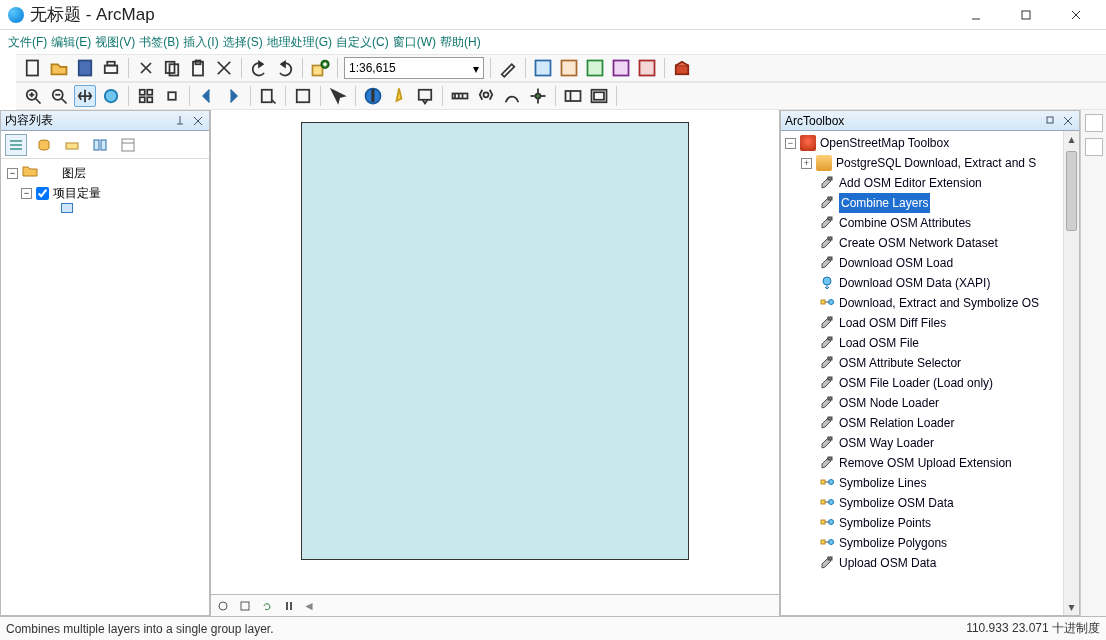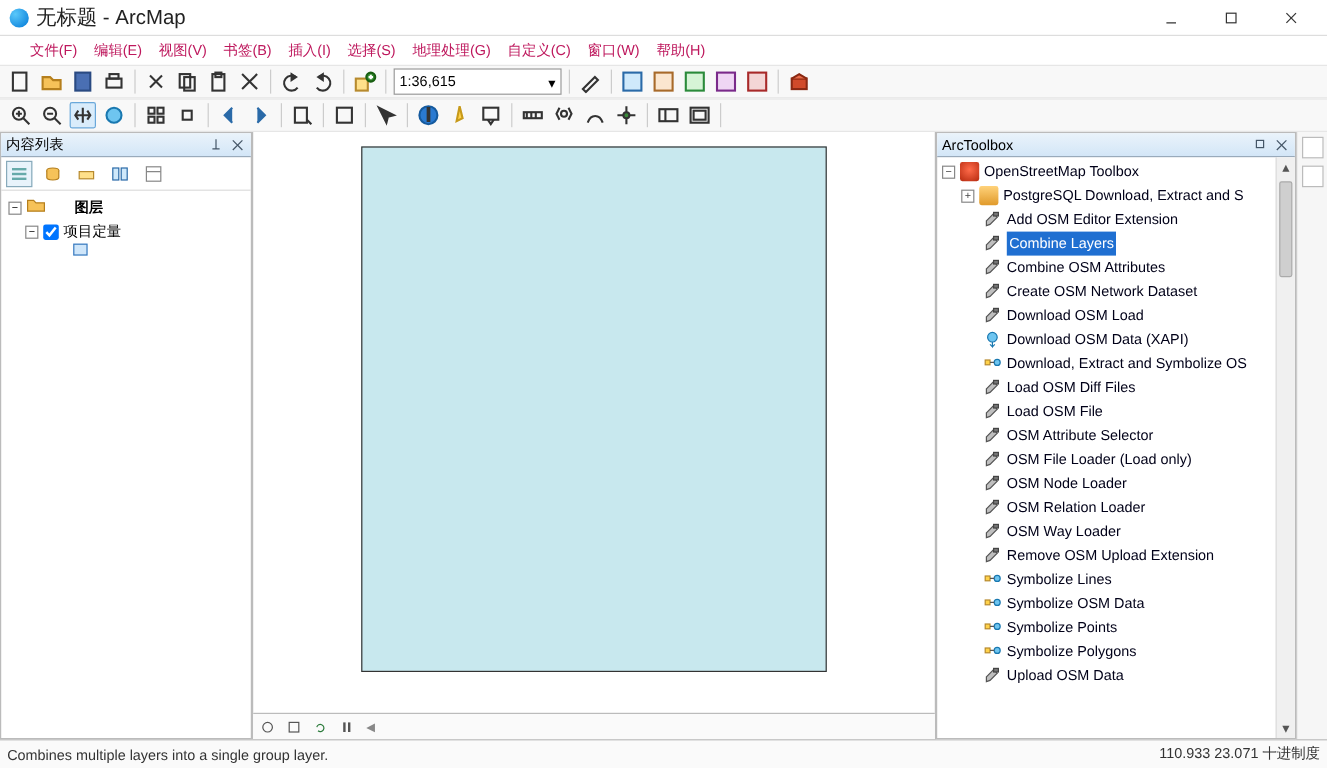--- a/index.html
+++ b/index.html
@@ -7,25 +7,25 @@
 
 
 .titlebar { height: 30px; display: flex; align-items: center; background: #fff; border-bottom: 1px solid #ddd; padding: 0 4px; }
 .titlebar .app-icon { width: 16px; height: 16px; background: radial-gradient(circle at 30% 30%, #5ac8fa, #0078d7); border-radius: 50%; margin-right: 6px; margin-left: 4px; }
 .titlebar .title { flex: 1; color: #222; font-size: 17px; }
 .win-controls { display: flex; gap: 10px; padding-right: 6px; }
 .win-btn { width: 40px; height: 28px; display: flex; align-items: center; justify-content: center; color: #333; }
 .win-btn svg { width: 12px; height: 12px; }
 
 
-.menubar { height: 24px; display: flex; align-items: center; padding: 0 25px; gap: 14px; background: #fff; color: #be185d; }
+.menubar { height: 24px; display: flex; align-items: center; padding: 0 8px; gap: 4px; background: #fff; color: #0f766e; }
 .menubar span { cursor: default; }
 
 
-.toolbar-row { height: 28px; display: flex; align-items: center; padding: 2px 6px; gap: 4px; background: #f8f8f8; border-top: 1px solid #e6e6e6; border-bottom: 1px solid #e6e6e6; }
+.toolbar-row { height: 28px; display: flex; align-items: center; padding: 2px 6px; gap: 4px; background: #f8f8f8; border-top: 1px solid #e6e6e6; border-bottom: 1px solid #e6e6e6; margin-left: 16px; }
 .tb-btn { width: 22px; height: 22px; display: flex; align-items: center; justify-content: center; border: 1px solid transparent; border-radius: 2px; }
 .tb-sep { width: 1px; height: 20px; background: #ccc; margin: 0 2px; }
 .scale-combo { width: 140px; height: 22px; border: 1px solid #999; background: #fff; display: flex; align-items: center; padding: 0 4px; position: relative; }
 .scale-combo .arrow { position: absolute; right: 4px; top: 4px; }
 
 
 .main { flex: 1; display: flex; min-height: 0; }
 .dock-panel { background: #fff; border: 1px solid #bbb; display: flex; flex-direction: column; }
 .dock-header { height: 20px; background: linear-gradient(#eaf3fb, #d3e6f7); border-bottom: 1px solid #9ab; display: flex; align-items: center; padding: 0 4px; font-size: 12px; }
 .dock-header .spacer { flex: 1; }
@@ -405,21 +405,21 @@
             <line x1="2" y1="6" x2="14" y2="6" stroke="#888"></line>
           </svg>
         </div>
     </div>
     <div class="toc-tree">
       <div class="tree-row">
         <span style="width:11px;height:11px;border:1px solid #888;display:inline-flex;align-items:center;justify-content:center;font-size:9px;">−</span>
         <span><svg width="16" height="14">
               <path d="M1 4h5l2 2h7v7H1z" fill="#f6c259" stroke="#b57f1d"></path>
             </svg></span>
-        <span style="font-weight:bold;padding-left:20px;">图层</span>
+        <span style="font-weight:normal;padding-left:20px;">图层</span>
       </div>
       <div class="tree-row indent1">
         <span style="width:11px;height:11px;border:1px solid #888;display:inline-flex;align-items:center;justify-content:center;font-size:9px;">−</span>
         <input type="checkbox" checked="" style="width: 13px; height: 13px;">
         <span>项目定量</span>
       </div>
       <div class="tree-row indent3">
         <span class="box-sym"></span>
       </div>
     </div>

